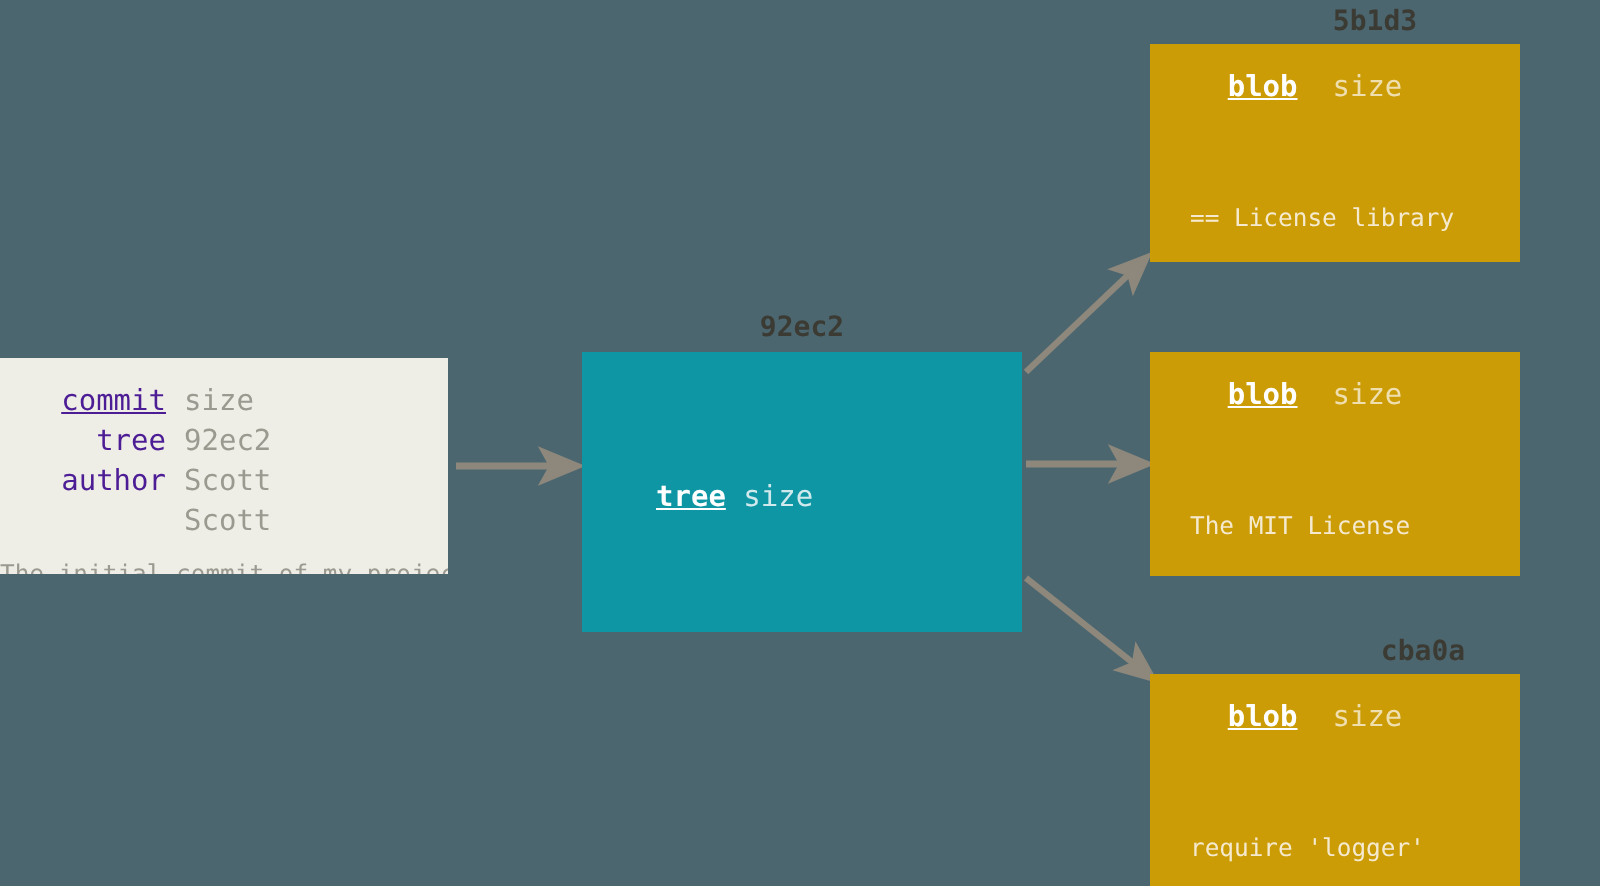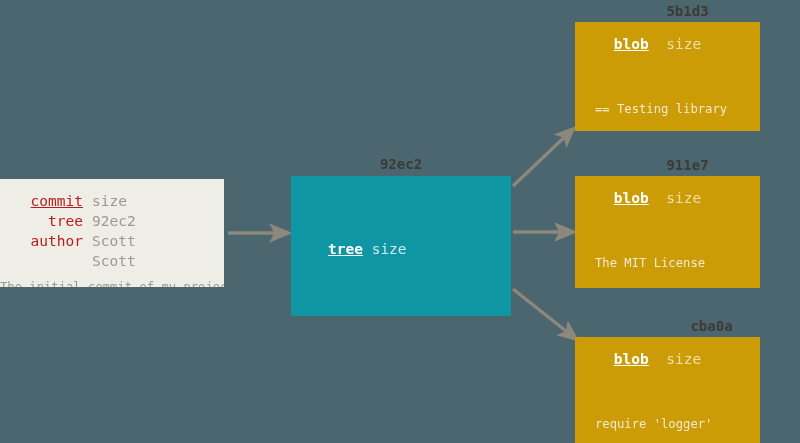--- a/index.html
+++ b/index.html
@@ -53,21 +53,21 @@
     padding-right: 74px;
     font-size: 14.5px;
     line-height: 20px;
   }
   .commit-row {
     display: flex;
     justify-content: flex-end;
     white-space: pre;
   }
   .commit-key {
-    color: #b91c1c;
+    color: #4c1d95;
     text-align: center;
   }
   .commit-key.ul {
     text-decoration: underline;
   }
   .commit-val {
     color: #9a9a90;
     padding-left: 9px;
     min-width: 58px;
     text-align: left;
@@ -183,28 +183,27 @@
       
       
       
     </div>
   </div>
 
   <div class="node-label" style="left:575px; top:2px; width:225px;">5b1d3</div>
   <div class="node blob-box blob-1">
     <div class="blob-title"><span class="k">blob</span><span class="v">  </span><span class="v">size</span></div>
     <div class="blob-body">
-      <div>== Testing library</div>
-      
-      
-      
-    </div>
-  </div>
-
-  <div class="node-label" style="left:575px; top:156px; width:225px;">911e7</div>
+      <div>== License library</div>
+      
+      
+      
+    </div>
+  </div>
+
   <div class="node blob-box blob-2">
     <div class="blob-title"><span class="k">blob</span><span class="v">  </span><span class="v">size</span></div>
     <div class="blob-body">
       <div>The MIT License</div>
       
       
       
       
       
     </div>

